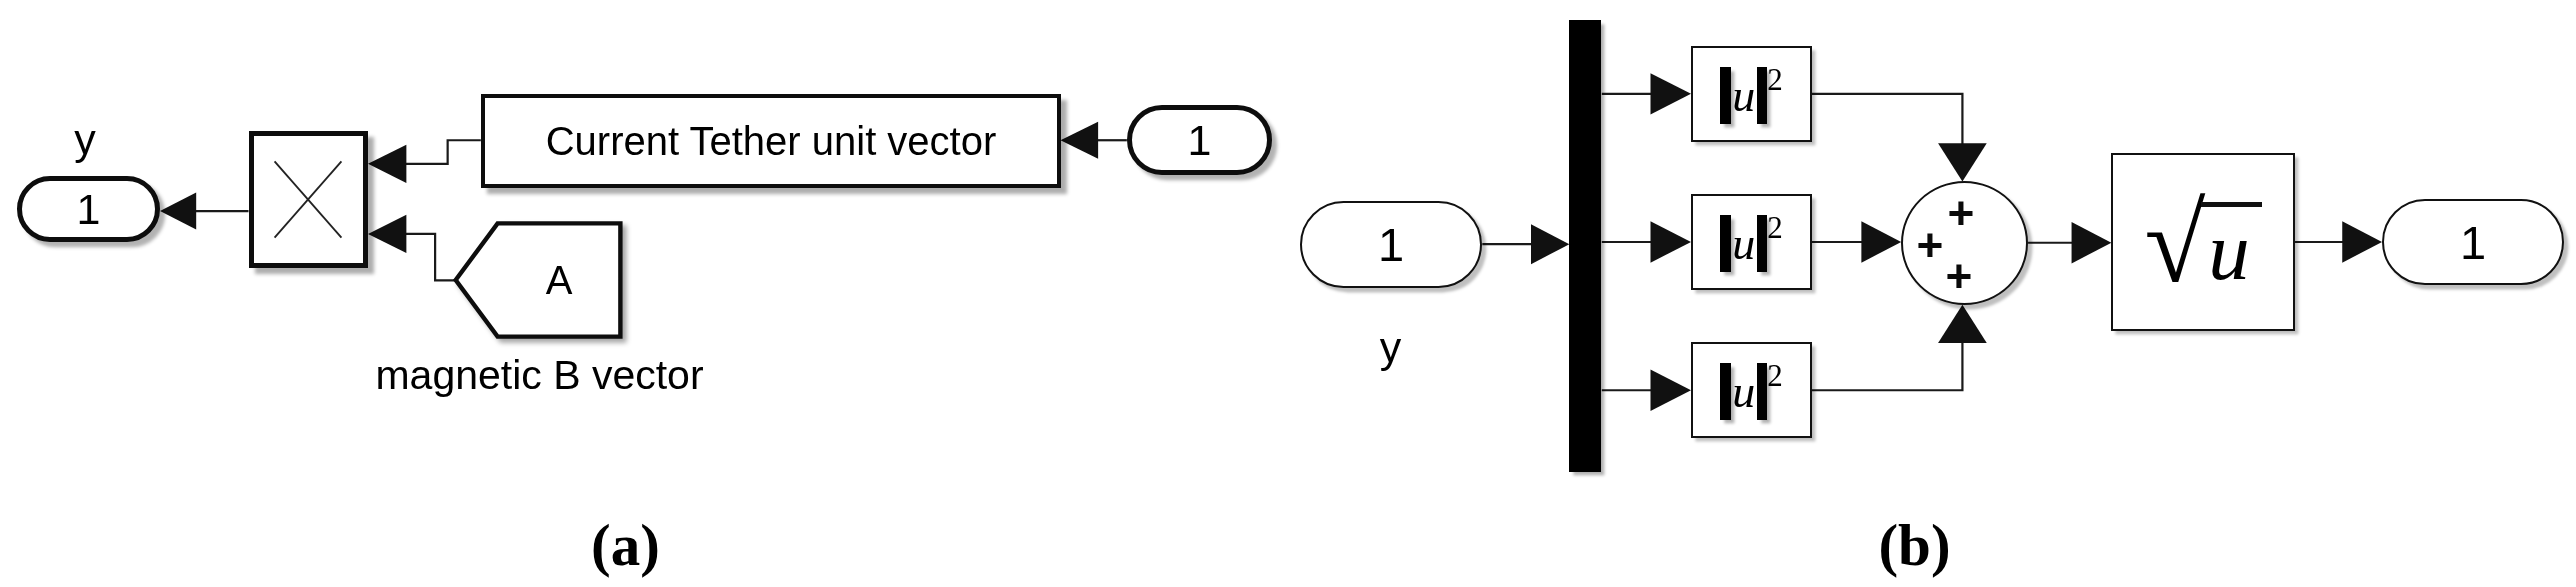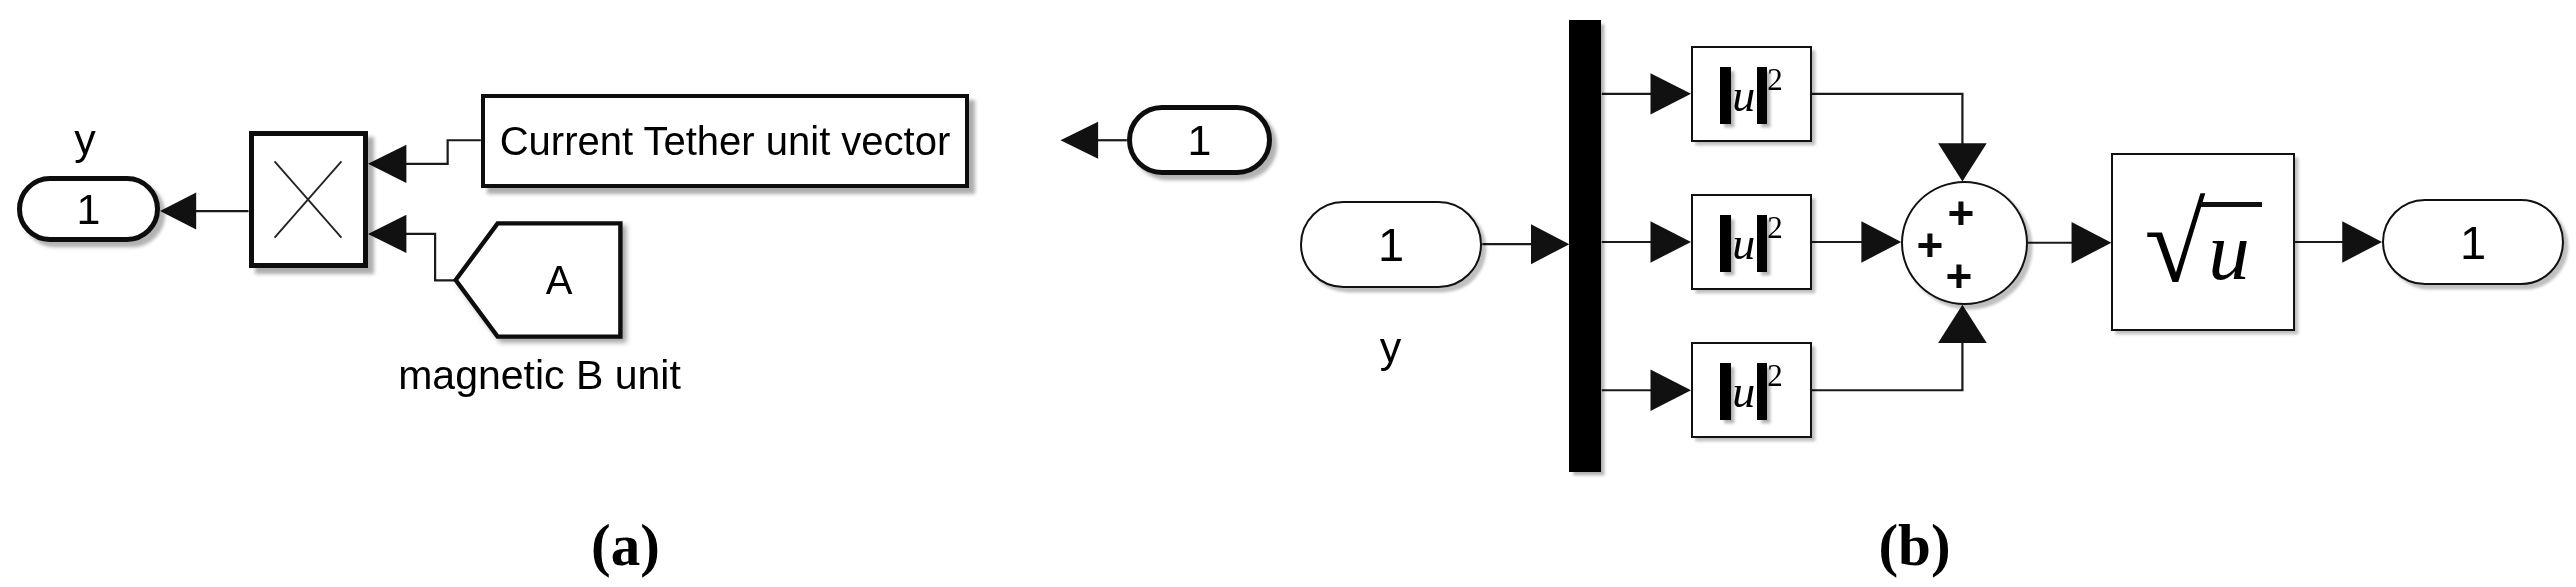--- a/index.html
+++ b/index.html
@@ -99,34 +99,34 @@
     <span class="port-num">1</span>
   </div>
 
   <div class="abs block thick" style="left:249px;top:131px;width:119px;height:137px;">
     <svg width="108" height="127" viewBox="0 0 147 172">
       <line x1="28" y1="34" x2="119" y2="138" stroke="#222" stroke-width="2.5"></line>
       <line x1="119" y1="34" x2="28" y2="138" stroke="#222" stroke-width="2.5"></line>
     </svg>
   </div>
 
-  <div class="abs block mid center-txt" style="left:481px;top:94px;width:488px;height:94px;">
+  <div class="abs block mid center-txt" style="left:481px;top:94px;width:580px;height:94px;">
     <span class="ct-label">Current Tether unit vector</span>
   </div>
 
   <div class="abs oval thick center-txt" style="left:1127px;top:105px;width:145px;height:70px;">
     <span class="port-num">1</span>
   </div>
 
   <svg class="abs pent" style="left:451px;top:219px;" width="177" height="125" viewBox="0 0 240 170">
     <polygon points="6,83 63,6 230,6 230,160 63,160" fill="#ffffff" stroke="#0d0d0d" stroke-width="6"></polygon>
   </svg>
   <div class="abs center-txt" style="left:516px;top:260px;width:86px;height:41px;font-size:40px;">A</div>
 
-  <div class="abs small-caption" style="left:369px;top:355px;width:341px;text-align:center;">magnetic B unit</div>
+  <div class="abs small-caption" style="left:369px;top:355px;width:341px;text-align:center;">magnetic B vector</div>
 
   <div class="abs fig-caption" style="left:552px;top:516px;width:147px;text-align:center;">(a)</div>
 
   <div class="abs oval thin center-txt" style="left:1300px;top:201px;width:182px;height:87px;">
     <span class="port-num big">1</span>
   </div>
   <div class="abs name-label" style="left:1361px;top:326px;width:59px;text-align:center;">y</div>
 
   <div class="abs bar" style="left:1569px;top:20px;width:32px;height:452px;"></div>
 

